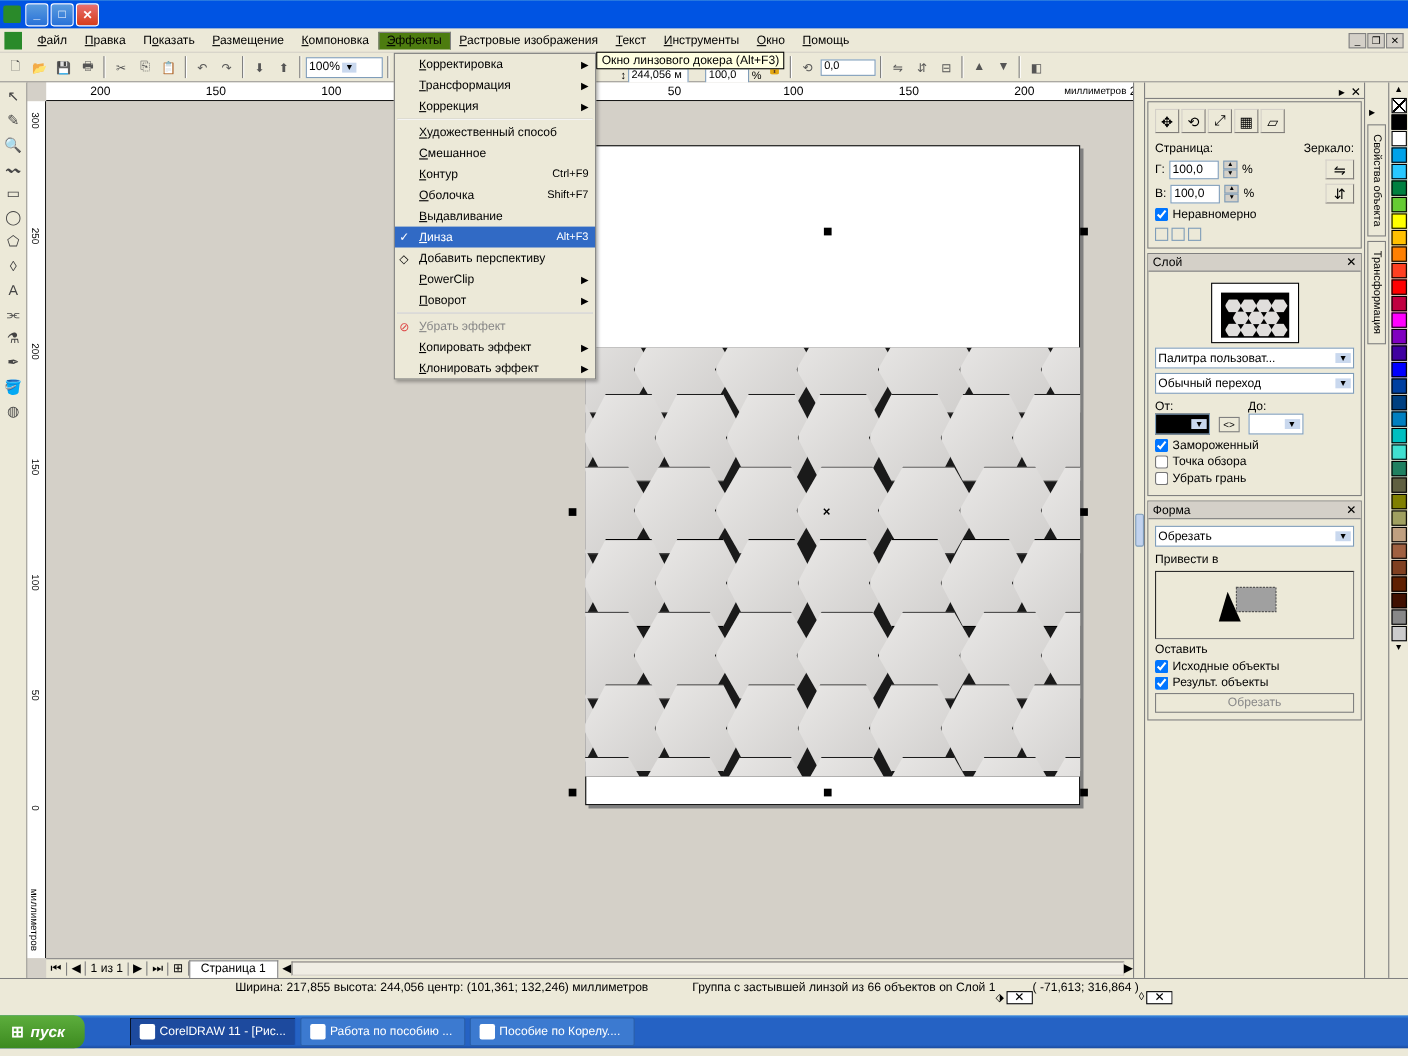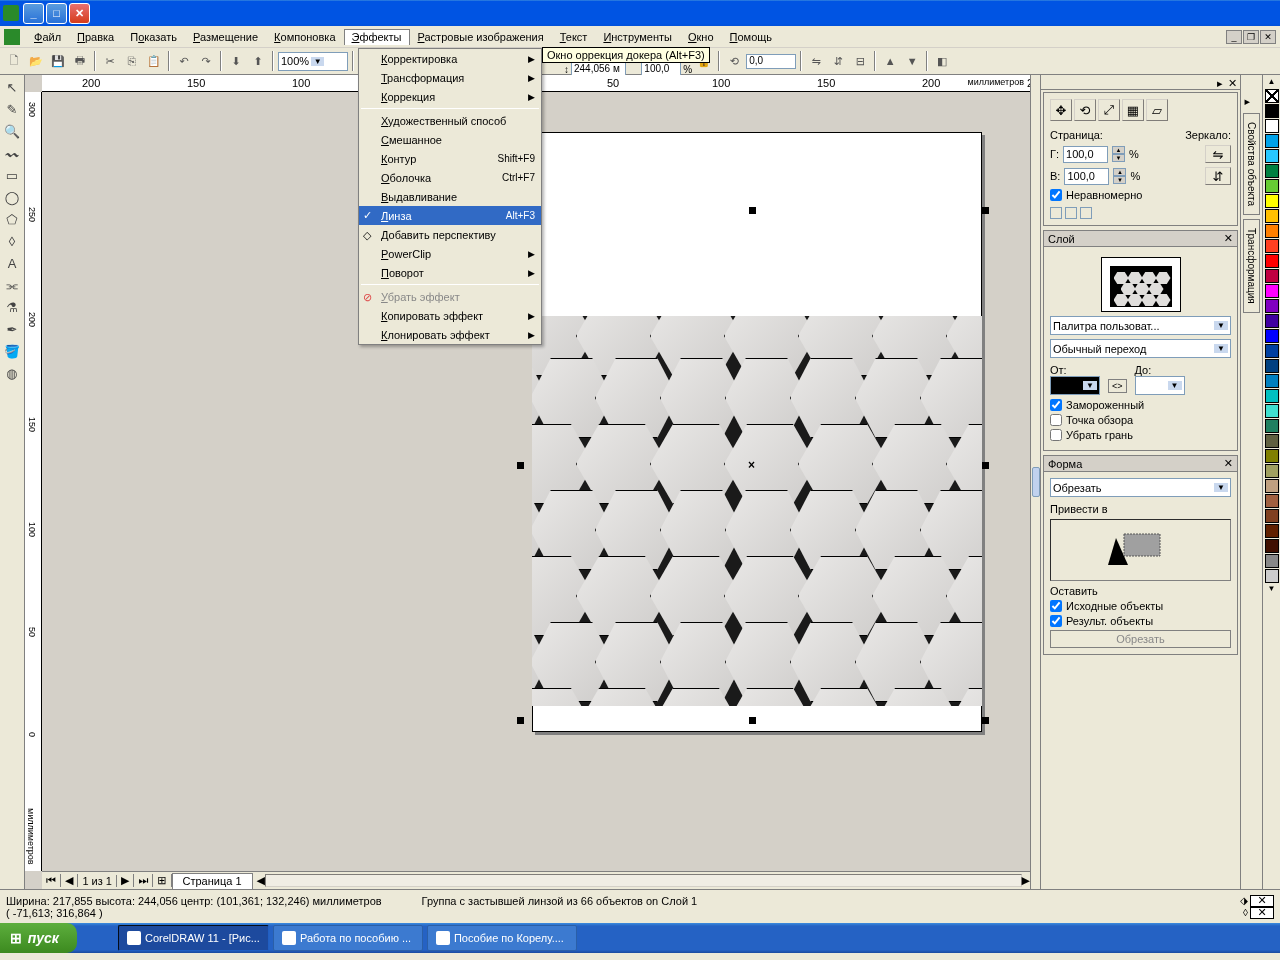--- a/index.html
+++ b/index.html
@@ -11,21 +11,21 @@
 .titlebar .title { font-weight: bold; font-size: 12px; flex: 1; }
 .titlebar .btns { display: flex; gap: 2px; }
 .titlebar .btn { width: 21px; height: 21px; border-radius: 3px; border: 1px solid #fff; display: flex; align-items: center; justify-content: center; font-weight: bold; color: white; cursor: pointer; }
 .titlebar .btn.min, .titlebar .btn.max { background: linear-gradient(to bottom, #5a9cde, #2871d8); }
 .titlebar .btn.close { background: linear-gradient(to bottom, #e87070, #d63c1a); }
 
 
 .menubar { height: 22px; background: #ece9d8; display: flex; align-items: center; padding: 0 4px; border-bottom: 1px solid #d4d0c8; position: relative; }
 .menubar .appicon { width: 16px; height: 16px; background: #2a8a2a; margin-right: 6px; }
 .menubar .item { padding: 2px 8px; cursor: pointer; }
-.menubar .item.open { background: #ffffff; border: 1px solid #808080; border-bottom: none; padding: 1px 7px 2px 7px; }
+.menubar .item.open { background: #4d7c0f; border: 1px solid #808080; border-bottom: none; padding: 1px 7px 2px 7px; }
 .menubar .item u { text-decoration: underline; }
 .mdibtns { margin-left: auto; display: flex; gap: 1px; }
 .mdibtns .b { width: 16px; height: 14px; border: 1px solid #808080; background: #d4d0c8; font-size: 9px; display: flex; align-items: center; justify-content: center; cursor: pointer; }
 
 
 .dropdown { position: absolute; top: 48px; left: 358px; width: 184px; background: #ece9d8; border: 1px solid #808080; box-shadow: 2px 2px 3px rgba(0,0,0,0.3); z-index: 1000; }
 .dropdown .mi { height: 19px; display: flex; align-items: center; padding: 0 6px 0 22px; position: relative; cursor: pointer; }
 .dropdown .mi.sel { background: #316ac5; color: white; }
 .dropdown .mi .sc { margin-left: auto; font-size: 10px; }
 .dropdown .mi .arrow { position: absolute; right: 6px; font-size: 9px; }
@@ -103,21 +103,21 @@
 .righttabs { width: 22px; background: #ece9d8; border-left: 1px solid #808080; display: flex; flex-direction: column; align-items: center; padding-top: 20px; gap: 4px; }
 .righttabs .vtab { writing-mode: vertical-rl; padding: 8px 2px; border: 1px solid #808080; background: #ece9d8; font-size: 10px; cursor: pointer; }
 
 
 .palette { width: 18px; background: #ece9d8; border-left: 1px solid #808080; display: flex; flex-direction: column; align-items: center; padding-top: 2px; }
 .palette .sw { width: 14px; height: 14px; border: 1px solid #000; margin-bottom: 1px; cursor: pointer; }
 .palette .nocolor { background: #fff; position: relative; }
 .palette .nocolor::after { content:''; position:absolute; inset:0; background: linear-gradient(45deg, transparent 45%, #000 45%, #000 55%, transparent 55%), linear-gradient(-45deg, transparent 45%, #000 45%, #000 55%, transparent 55%); }
 
 
-.statusbar { height: 34px; background: #ece9d8; border-top: 1px solid #808080; padding: 2px 6px; font-size: 10px; display: flex; flex-direction: column; justify-content: center; }
+.statusbar { height: 34px; background: #ece9d8; border-top: 1px solid #808080; padding: 2px 6px; font-size: 10px; display: flex; flex-direction: row; justify-content: center; }
 .statusbar .line { white-space: nowrap; overflow: hidden; }
 .statusbar .swpair { margin-left: auto; display: flex; gap: 2px; align-items: center; }
 .statusbar .swpair .sw { width: 24px; height: 12px; border: 1px solid #000; }
 .statusrow1 { display: flex; }
 
 
 .taskbar { height: 30px; background: linear-gradient(to bottom, #3c8cde 0%, #2562c4 10%, #2562c4 90%, #1a4a9e 100%); display: flex; align-items: center; gap: 39px; }
 .start { height: 30px; padding: 0 18px 0 10px; background: linear-gradient(to bottom, #5dae3d, #3c8a1f); color: white; font-weight: bold; font-style: italic; font-size: 14px; display: flex; align-items: center; border-radius: 0 10px 10px 0; cursor: pointer; }
 .start::before { content: '⊞'; margin-right: 6px; font-style: normal; }
 .task { height: 24px; margin: 0 2px; padding: 12px 8px; background: #3c7ad0; border: 1px solid #2a5fa8; color: white; display: flex; align-items: center; gap: 4px; font-size: 11px; cursor: pointer; min-width: 150px; max-width: 165px; overflow: hidden; white-space: nowrap; border-radius: 2px; }
@@ -175,25 +175,25 @@
     </div>
     <div class="sep"></div>
     <div class="mi">
       <span><u>Х</u>удожественный способ</span>
     </div>
     <div class="mi">
       <span><u>С</u>мешанное</span>
     </div>
     <div class="mi">
       <span><u>К</u>онтур</span>
-      <span class="sc">Shift+F9</span>
+      <span class="sc">Ctrl+F9</span>
     </div>
     <div class="mi">
       <span><u>О</u>болочка</span>
-      <span class="sc">Ctrl+F7</span>
+      <span class="sc">Shift+F7</span>
     </div>
     <div class="mi">
       <span><u>В</u>ыдавливание</span>
     </div>
     <div class="mi sel">
       <span class="check">✓</span>
       <span><u>Л</u>инза</span>
       <span class="sc">Alt+F3</span>
     </div>
     <div class="mi">
@@ -215,21 +215,21 @@
     </div>
     <div class="mi">
       <span><u>К</u>опировать эффект</span>
       <span class="arrow">▶</span>
     </div>
     <div class="mi">
       <span><u>К</u>лонировать эффект</span>
       <span class="arrow">▶</span>
     </div>
   </div>
-<div class="tooltip">Окно оррекция докера (Alt+F3)</div>
+<div class="tooltip">Окно линзового докера (Alt+F3)</div>
 
 <div class="toolbar">
   <div class="tb">🗋</div>
   <div class="tb">📂</div>
   <div class="tb">💾</div>
   <div class="tb">🖶</div>
   <div class="sep"></div>
   <div class="tb">✂</div>
   <div class="tb">⎘</div>
   <div class="tb">📋</div>

